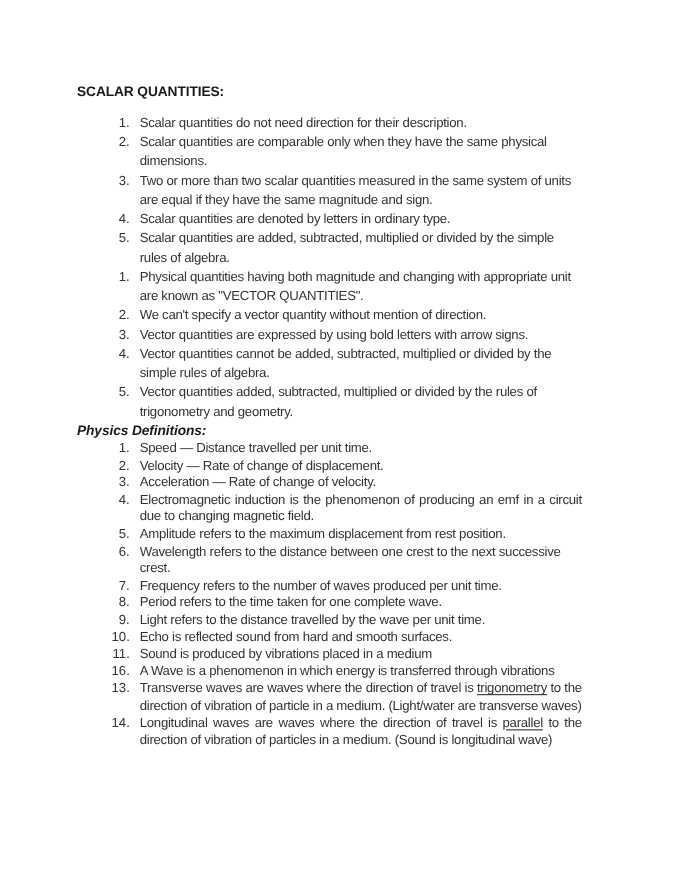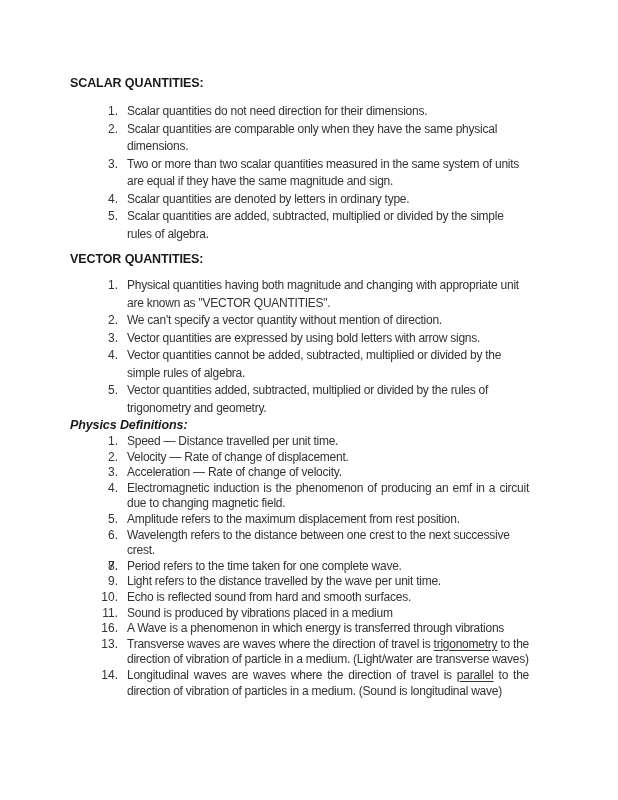--- a/index.html
+++ b/index.html
@@ -59,47 +59,46 @@
     text-underline-offset: 2px;
   }
 </style>
 </head>
 <body>
 
 <div id="document-page" style="--page-bg: #ffffff; --body-color: #333333; --heading-color: #1a1a1a;">
     <div class="section sec-0">
       <h2>SCALAR QUANTITIES:</h2>
       <ol>
-        <li class=""><span class="num">1.</span><span class="txt">Scalar quantities do not need direction for their dimensions.</span></li>
+        <li class=""><span class="num">1.</span><span class="txt">Scalar quantities do not need direction for their description.</span></li>
         <li class=""><span class="num">2.</span><span class="txt">Scalar quantities are comparable only when they have the same physical dimensions.</span></li>
         <li class=""><span class="num">3.</span><span class="txt">Two or more than two scalar quantities measured in the same system of units are equal if they have the same magnitude and sign.</span></li>
         <li class=""><span class="num">4.</span><span class="txt">Scalar quantities are denoted by letters in ordinary type.</span></li>
         <li class=""><span class="num">5.</span><span class="txt">Scalar quantities are added, subtracted, multiplied or divided by the simple rules of algebra.</span></li>
       </ol>
     </div>
     <div class="section sec-1">
-      <h2>VECTOR QUANTITIES:</h2>
       <ol>
         <li class=""><span class="num">1.</span><span class="txt">Physical quantities having both magnitude and changing with appropriate unit are known as "VECTOR QUANTITIES".</span></li>
         <li class=""><span class="num">2.</span><span class="txt">We can't specify a vector quantity without mention of direction.</span></li>
         <li class=""><span class="num">3.</span><span class="txt">Vector quantities are expressed by using bold letters with arrow signs.</span></li>
         <li class=""><span class="num">4.</span><span class="txt">Vector quantities cannot be added, subtracted, multiplied or divided by the simple rules of algebra.</span></li>
         <li class=""><span class="num">5.</span><span class="txt">Vector quantities added, subtracted, multiplied or divided by the rules of trigonometry and geometry.</span></li>
       </ol>
     </div>
     <div class="section sec-2">
       <h2>Physics Definitions:</h2>
       <ol>
         <li class=""><span class="num">1.</span><span class="txt">Speed — Distance travelled per unit time.</span></li>
         <li class=""><span class="num">2.</span><span class="txt">Velocity — Rate of change of displacement.</span></li>
         <li class=""><span class="num">3.</span><span class="txt">Acceleration — Rate of change of velocity.</span></li>
         <li class="justify"><span class="num">4.</span><span class="txt">Electromagnetic induction is the phenomenon of producing an emf in a circuit due to changing magnetic field.</span></li>
         <li class=""><span class="num">5.</span><span class="txt">Amplitude refers to the maximum displacement from rest position.</span></li>
         <li class=""><span class="num">6.</span><span class="txt">Wavelength refers to the distance between one crest to the next successive crest.</span></li>
-        <li class=""><span class="num">7.</span></li>
+        <li class=""><span class="num">7.</span><span class="txt">Frequency refers to the number of waves produced per unit time.</span></li>
         <li class=""><span class="num">8.</span><span class="txt">Period refers to the time taken for one complete wave.</span></li>
         <li class=""><span class="num">9.</span><span class="txt">Light refers to the distance travelled by the wave per unit time.</span></li>
         <li class=""><span class="num">10.</span><span class="txt">Echo is reflected sound from hard and smooth surfaces.</span></li>
         <li class=""><span class="num">11.</span><span class="txt">Sound is produced by vibrations placed in a medium</span></li>
         <li class=""><span class="num">16.</span><span class="txt">A Wave is a phenomenon in which energy is transferred through vibrations</span></li>
         <li class="justify"><span class="num">13.</span><span class="txt">Transverse waves are waves where the direction of travel is <u>trigonometry</u> to the direction of vibration of particle in a medium. (Light/water are transverse waves)</span></li>
         <li class="justify"><span class="num">14.</span><span class="txt">Longitudinal waves are waves where the direction of travel is <u>parallel</u> to the direction of vibration of particles in a medium. (Sound is longitudinal wave)</span></li>
       </ol>
     </div>
   </div>

